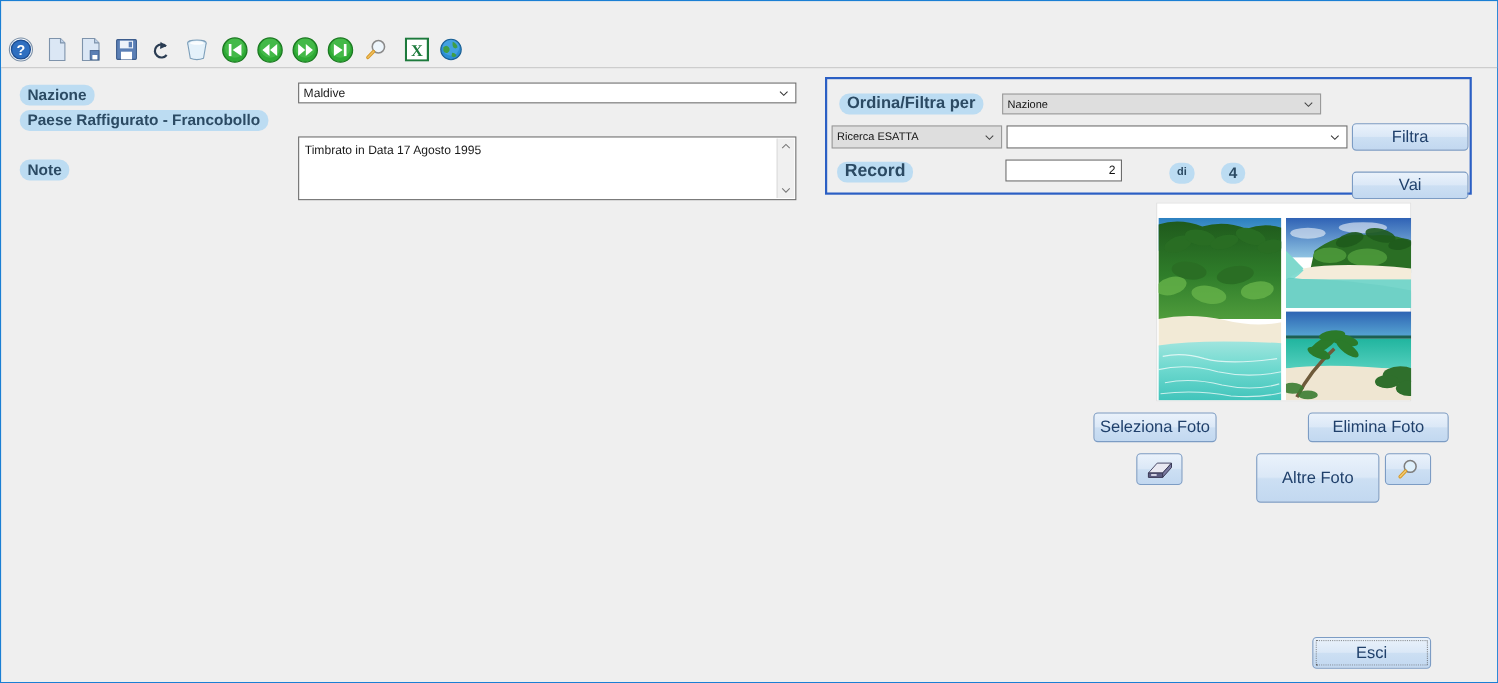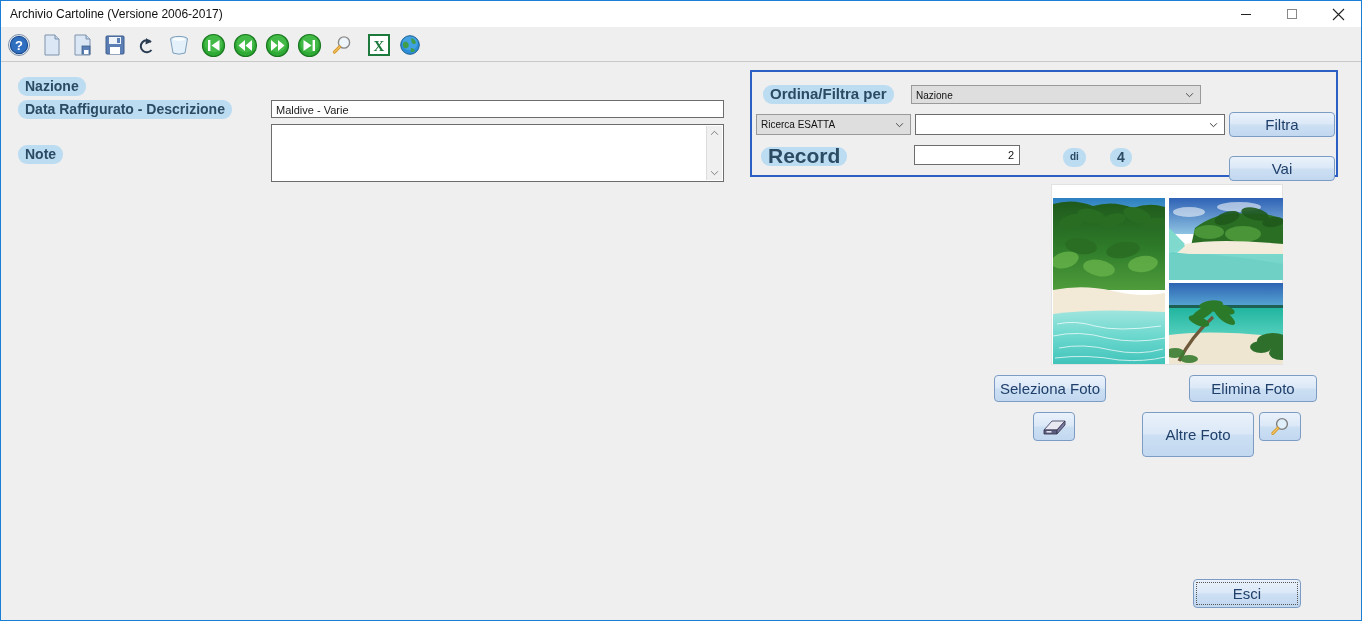--- a/index.html
+++ b/index.html
@@ -181,40 +181,20 @@
   .photo-br    { left: 117px; top: 98px;  width: 114px; height: 81px; }
   
   .scene { position:absolute; left:0; top:0; right:0; bottom:0; }
   svg.scene { display:block; width:100%; height:100%; }
 </style>
 </head>
 <body>
 
 <div id="app">
 
-  <div class="titlebar">
-    <div class="title">Archivio Cartoline (Versione 2006-2017)</div>
-    <div class="winbtns">
-      <div class="winbtn">
-        <svg width="12" height="12" viewBox="0 0 12 12">
-          <rect x="1" y="6" width="10" height="1" fill="#222"></rect>
-        </svg>
-      </div>
-      <div class="winbtn">
-        <svg width="12" height="12" viewBox="0 0 12 12">
-          <rect x="1.5" y="1.5" width="9" height="9" fill="none" stroke="#888" stroke-width="1"></rect>
-        </svg>
-      </div>
-      <div class="winbtn">
-        <svg width="13" height="13" viewBox="0 0 13 13">
-          <path d="M1 1 L12 12 M12 1 L1 12" stroke="#222" stroke-width="1.1" fill="none"></path>
-        </svg>
-      </div>
-    </div>
-  </div>
 
   <div class="toolbar">
 
     <div class="tbtn" style="left:5px">
       <svg width="24" height="24" viewBox="0 0 24 24">
         <circle cx="12" cy="12" r="10.5" fill="#f4f7fb" stroke="#7b8fa6" stroke-width="1"></circle>
         <circle cx="12" cy="12" r="8.6" fill="#2f6fc0"></circle>
         <circle cx="12" cy="12" r="8.6" fill="none" stroke="#1c4d91" stroke-width="1.2"></circle>
         <text x="12" y="17" font-family="Liberation Sans, sans-serif" font-size="13" font-weight="bold" fill="#ffffff" text-anchor="middle">?</text>
       </svg>
@@ -321,29 +301,33 @@
         <circle cx="11" cy="9" r="7.6" fill="#5ab4ea" opacity="0.5"></circle>
         <path d="M4 9 Q7 6 9 9 Q11 12 8 14 Q5 15 4 12 Z" fill="#3f9e46"></path>
         <path d="M12.5 4 Q16 5 17 9 Q15 11 13 9 Q12 6.5 12.5 4 Z" fill="#3f9e46"></path>
         <path d="M12 14 Q15 14 16 17 Q13 19 11.5 17 Z" fill="#3f9e46"></path>
         <circle cx="11" cy="11" r="9.3" fill="none" stroke="#1a5f93" stroke-width="1"></circle>
       </svg>
     </div>
   </div>
 
   <div class="flabel" style="left:17px; top:76px;">Nazione</div>
-  <div class="flabel" style="left:17px; top:99px;">Data Raffigurato - Descrizione</div>
+  <div class="flabel" style="left:17px; top:99px;">Paese Raffigurato - Francobollo</div>
   <div class="flabel" style="left:17px; top:144px;">Note</div>
 
-
-  <div class="tfield" style="left:270px; top:99px; width:453px; height:18px;">
-    <span>Maldive - Varie</span>
-  </div>
+  <div class="tfield" style="left:270px; top:74px; width:453px; height:19px;">
+    <span>Maldive</span>
+    <svg class="combo-arrow" viewBox="0 0 10 7">
+      <path d="M1 1.5 L5 5.5 L9 1.5" fill="none" stroke="#333" stroke-width="1.1"></path>
+    </svg>
+  </div>
+
 
   <div class="tfield notes-lines" style="left:270px; top:123px; width:453px; height:58px; padding:3px 18px 3px 5px;">
+    <div>Timbrato in Data 17 Agosto 1995</div>
     <div class="vscroll">
       <svg class="ar" style="top:4px" viewBox="0 0 10 7">
         <path d="M1 5.5 L5 1.5 L9 5.5" fill="none" stroke="#777" stroke-width="1.1"></path>
       </svg>
       <svg class="ar" style="bottom:4px" viewBox="0 0 10 7">
         <path d="M1 1.5 L5 5.5 L9 1.5" fill="none" stroke="#777" stroke-width="1.1"></path>
       </svg>
     </div>
   </div>
 
@@ -367,21 +351,21 @@
 
     <div class="wcombo" style="left:163px; top:42px; width:310px; height:21px;">
       <span></span>
       <svg class="combo-arrow" viewBox="0 0 10 7">
         <path d="M1 1.5 L5 5.5 L9 1.5" fill="none" stroke="#333" stroke-width="1.1"></path>
       </svg>
     </div>
 
     <div class="btn" style="left:477px; top:40px; width:106px; height:25px;">Filtra</div>
 
-    <div class="flabel" style="left:9px; top:75px; font-size:21px;">Record</div>
+    <div class="flabel" style="left:9px; top:75px; font-size:16px;">Record</div>
 
     <div class="numfield" style="left:162px; top:73px; width:106px; height:20px;">2</div>
 
     <div class="flabel" style="left:311px; top:76px; font-size:10px;">di</div>
     <div class="flabel" style="left:358px; top:76px; font-size:14px;">4</div>
 
     <div class="btn" style="left:477px; top:84px; width:106px; height:25px;">Vai</div>
   </div>
 
   <div class="postcard">

